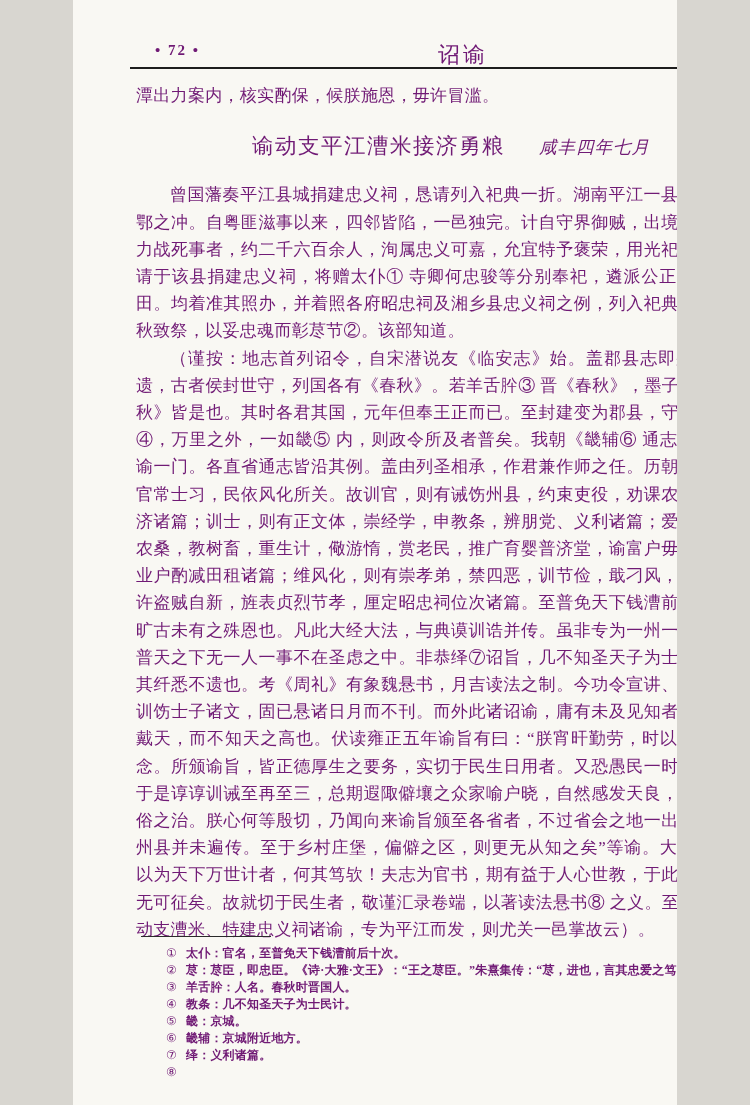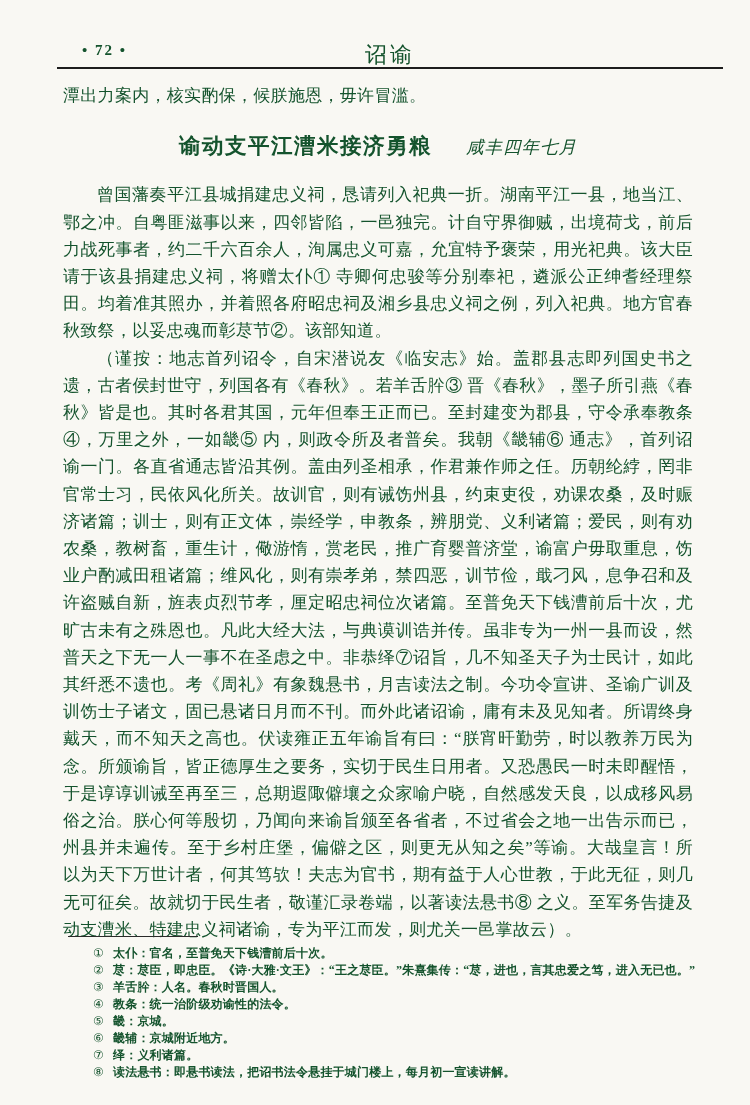--- a/index.html
+++ b/index.html
@@ -1,21 +1,21 @@
 <!DOCTYPE html>
 <html><head>
 <meta charset="utf-8">
 <style>
   html,body { margin:0; padding:0; background:#d8d6d0; }
   .page {
     position:relative;
-    width:750px; height:1105px;
+    width:604px; height:1105px;
     margin:0 auto;
     background:#f9f8f3;
-    color:#14532d;
+    color:#701a75;
     font-family:"Liberation Serif","DejaVu Serif",serif;
     overflow:hidden;
     box-sizing:border-box;
   }
   
   .hdr { position:absolute; top:40px; left:57px; width:666px; height:24px; }
   .hdr .pageno {
     position:absolute; left:25px; top:2px;
     font-size:15px; font-weight:bold; letter-spacing:2px;
   }
@@ -37,21 +37,21 @@
     letter-spacing:0.3px;
   }
   p { margin:0; }
   .indent { text-indent:2em; }
   .sec-head {
     display:flex; justify-content:center; align-items:baseline;
     margin:24px 0 20px 0;
   }
   .sec-title {
     font-family:"Liberation Sans","DejaVu Sans",sans-serif;
-    font-weight:bold; font-size:21.5px; letter-spacing:1.5px;
+    font-weight:normal; font-size:21.5px; letter-spacing:1.5px;
   }
   .sec-date {
     margin-left:34px; font-size:17.5px; letter-spacing:1px;font-style:italic;
   }
   .h2 { margin-top:20px; margin-bottom:18px; }
   
   .footnotes { position:absolute; top:936px; left:63px; width:660px; }
   .fn-rule { width:130px; border-top:1.5px solid #2a2a2a; margin-left:5px; }
   .fn-list { margin-top:9px; margin-left:30px; }
   .fn-row { display:flex; align-items:flex-start; margin-bottom:1.5px; }
@@ -100,34 +100,33 @@
       <div class="fn-row">
         <span class="fn-marker">②</span>
         <span class="fn-text">荩：荩臣，即忠臣。《诗·大雅·文王》：“王之荩臣。”朱熹集传：“荩，进也，言其忠爱之笃，进入无已也。”</span>
       </div>
       <div class="fn-row">
         <span class="fn-marker">③</span>
         <span class="fn-text">羊舌肸：人名。春秋时晋国人。</span>
       </div>
       <div class="fn-row">
         <span class="fn-marker">④</span>
-        <span class="fn-text">教条：统一治阶级劝谕性的法令。</span>
+        <span class="fn-text">教条：几不知圣天子为士民计。</span>
       </div>
       <div class="fn-row">
         <span class="fn-marker">⑤</span>
         <span class="fn-text">畿：京城。</span>
       </div>
       <div class="fn-row">
         <span class="fn-marker">⑥</span>
         <span class="fn-text">畿辅：京城附近地方。</span>
       </div>
       <div class="fn-row">
         <span class="fn-marker">⑦</span>
         <span class="fn-text">绎：义利诸篇。</span>
       </div>
       <div class="fn-row">
         <span class="fn-marker">⑧</span>
-        <span class="fn-text">读法悬书：即悬书读法，把诏书法令悬挂于城门楼上，每月初一宣读讲解。</span>
       </div>
     </div>
   </div>
 
 </div>
 
 </body></html>

